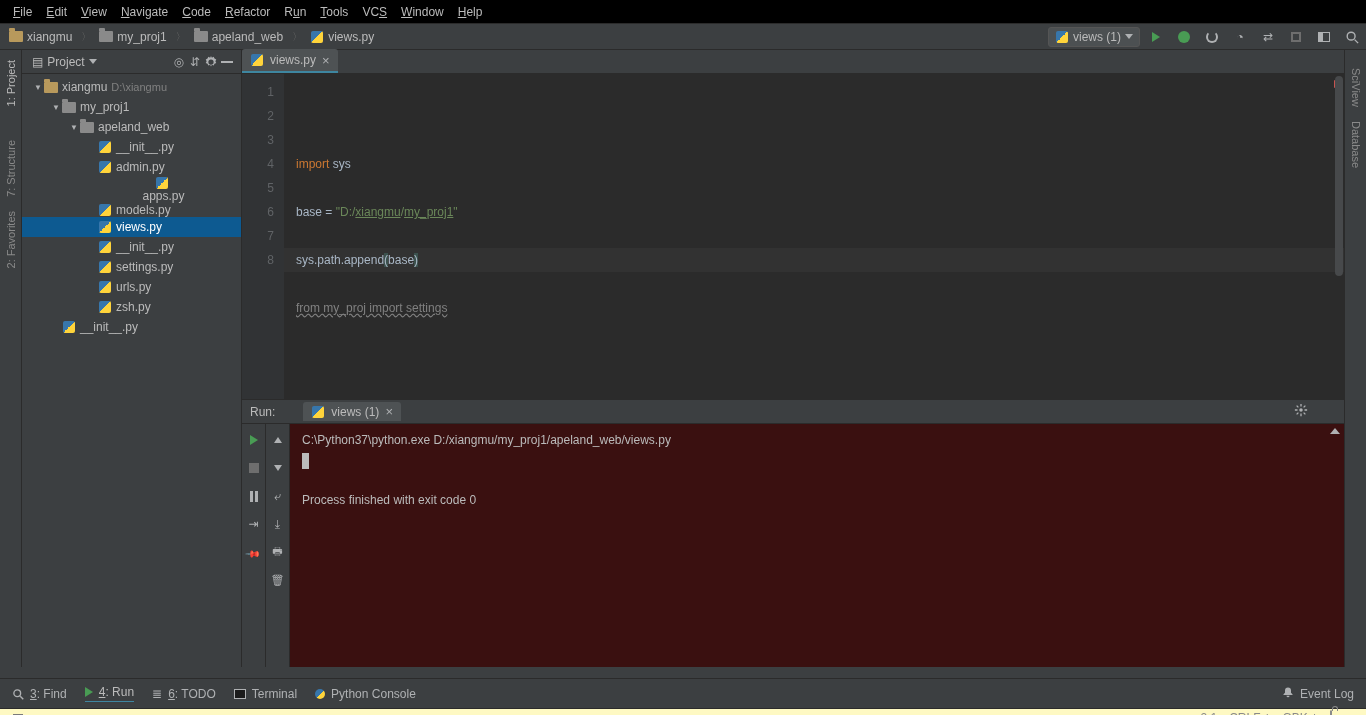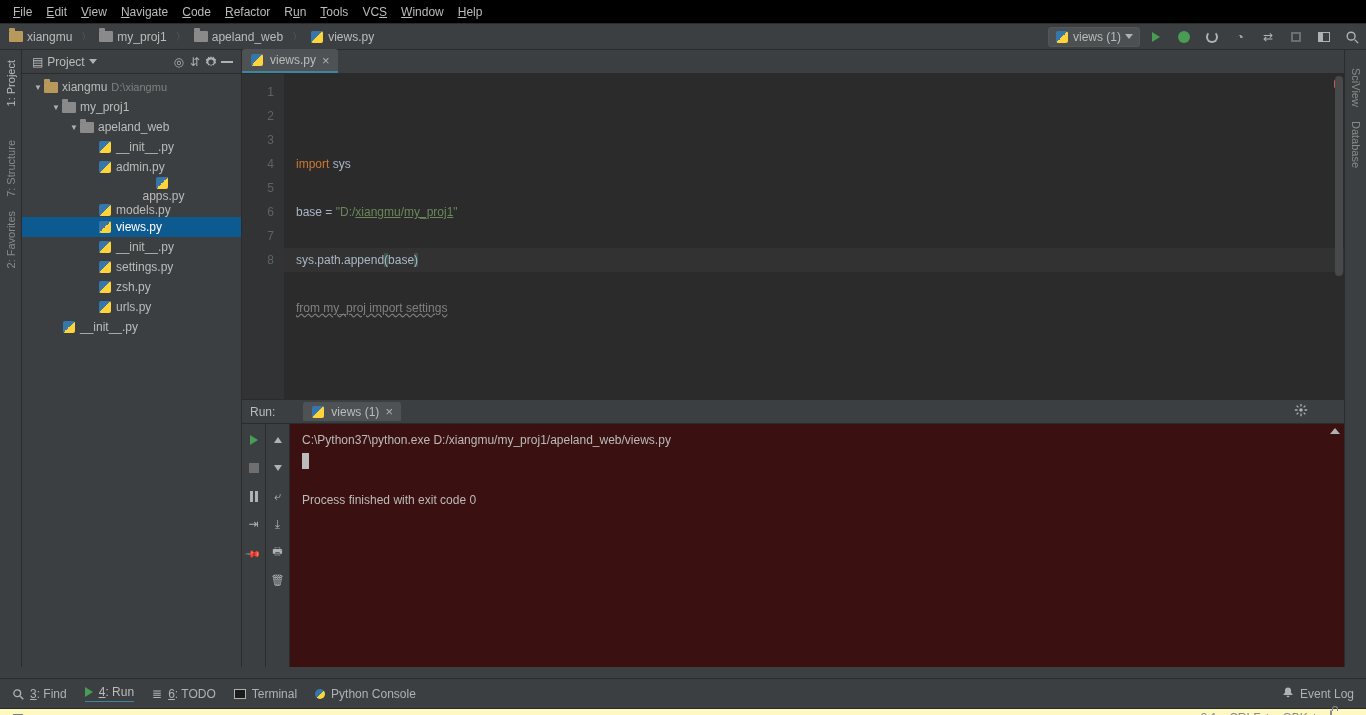--- a/index.html
+++ b/index.html
@@ -294,28 +294,28 @@
           <span class="ico">
             <span class="ico-py"></span>
           </span>
           <span class="lbl">settings.py</span>
         </div>
         <div class="row" style="padding-left: 64px;">
           <span class="tw "></span>
           <span class="ico">
             <span class="ico-py"></span>
           </span>
+          <span class="lbl">urls.py</span>
+        </div>
+        <div class="row" style="padding-left: 64px;">
+          <span class="tw "></span>
+          <span class="ico">
+            <span class="ico-py"></span>
+          </span>
           <span class="lbl">zsh.py</span>
-        </div>
-        <div class="row" style="padding-left: 64px;">
-          <span class="tw "></span>
-          <span class="ico">
-            <span class="ico-py"></span>
-          </span>
-          <span class="lbl">urls.py</span>
         </div>
         <div class="row" style="padding-left: 28px;">
           <span class="tw "></span>
           <span class="ico">
             <span class="ico-py"></span>
           </span>
           <span class="lbl">__init__.py</span>
         </div>
       </div>
   </div>

